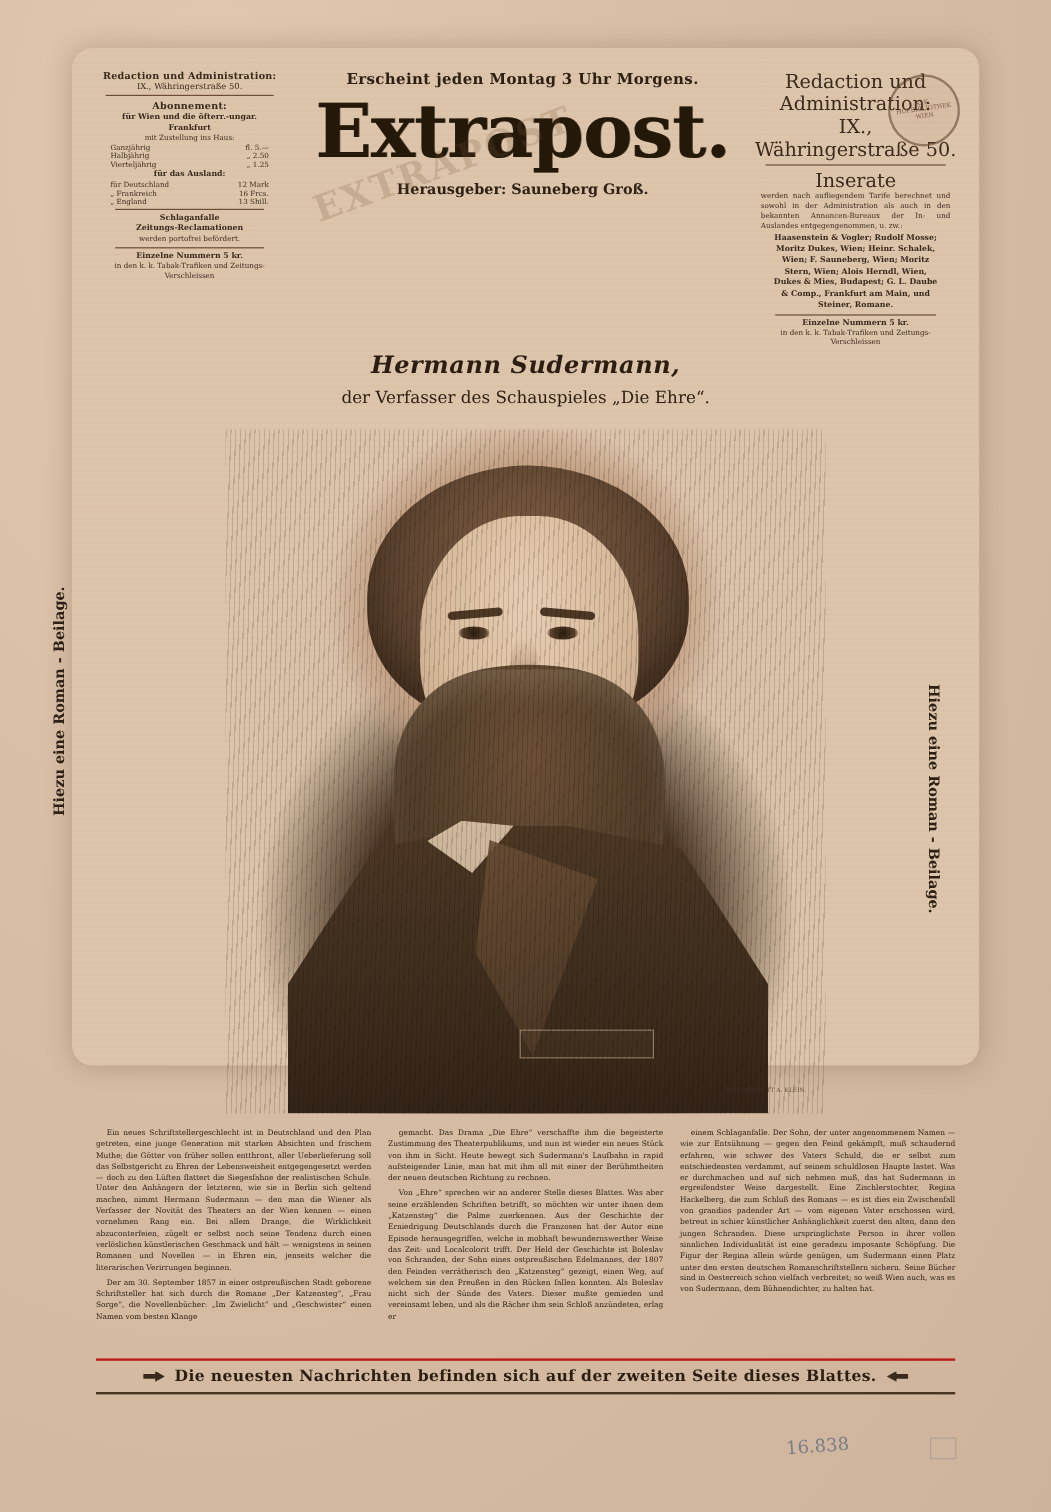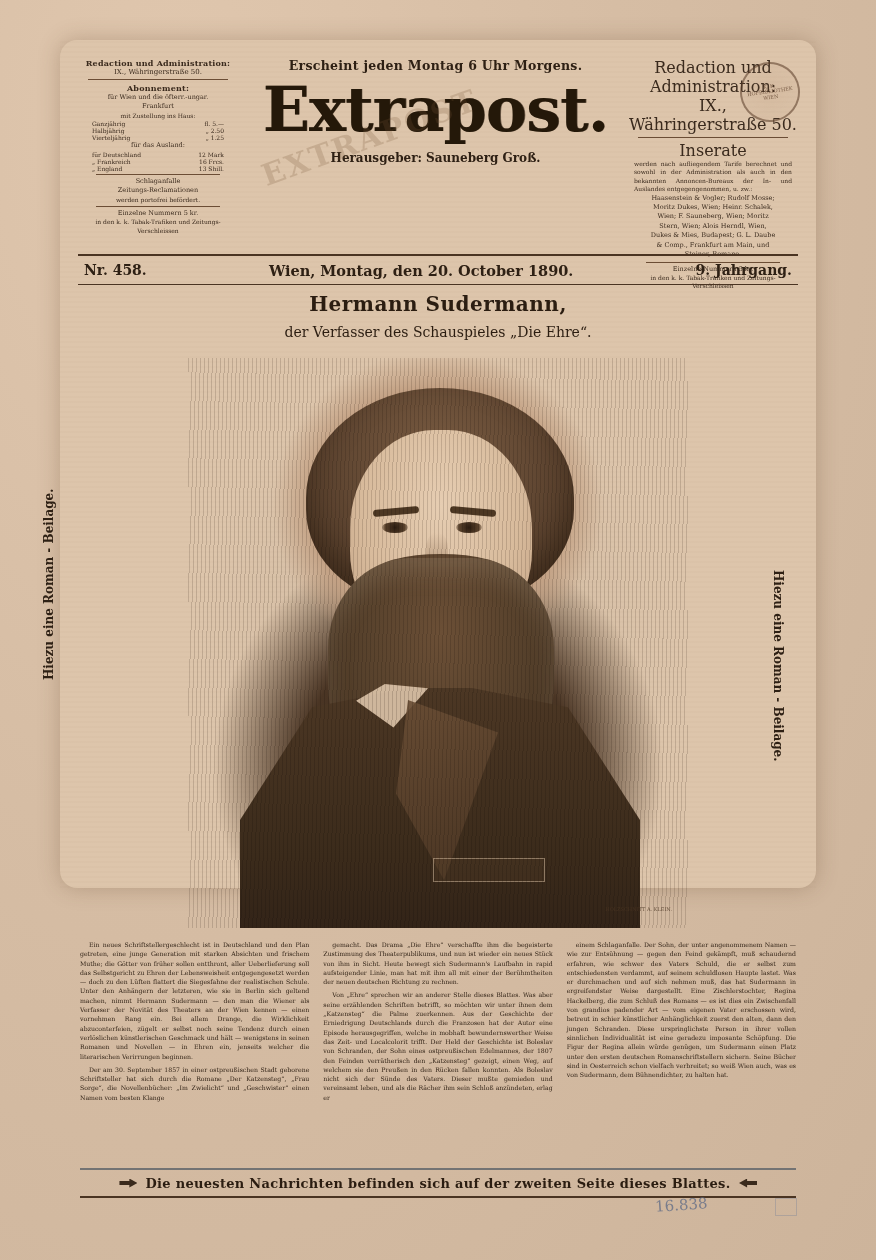--- a/index.html
+++ b/index.html
@@ -39,21 +39,21 @@
   }
   .mh-right{
     position:absolute;right:0;top:0;width:170px;
     text-align:center;color:#3a2a1d;
   }
   .mh-center{
     position:absolute;left:175px;right:180px;top:0;text-align:center;color:#2e2014;
   }
   .tiny{font-size:6.5px;line-height:1.45;}
   .tiny2{font-size:6px;line-height:1.4;}
-  .bold{font-weight:normal;}
+  .bold{font-weight:bold;}
   .fraktur{font-family:"DejaVu Serif", serif;font-weight:bold;letter-spacing:.2px;}
   .mh-left .hdr{font-size:8px;font-weight:bold;letter-spacing:.2px;}
   .mh-left .sub{font-size:7px;}
   .rule{border:0;border-top:1px solid #6b4d35;margin:3px 10px;}
   .rule-thin{border:0;border-top:1px solid #6b4d35;margin:2px 18px;}
   .kv{display:flex;justify-content:space-between;font-size:6px;padding:0 14px;}
   .title-line{font-size:12.5px;font-weight:bold;margin-bottom:4px;letter-spacing:.3px;}
   .bigtitle{
     font-size:62px;line-height:1;font-weight:bold;
     font-family:"DejaVu Serif", serif;
@@ -85,21 +85,21 @@
     border-top:2px solid #4a3422;border-bottom:1px solid #4a3422;
     display:flex;align-items:center;justify-content:space-between;
     padding:0 6px;color:#2e2014;
   }
   .issuebar div{font-size:14px;font-weight:bold;}
   .issuebar .mid{font-size:14.5px;}
   
   .headline{
     position:absolute;left:0;right:0;top:252px;text-align:center;color:#2b1d11;
   }
-  .headline .h1{font-size:20px;font-weight:bold;letter-spacing:.5px;}
+  .headline .h1{font-size:20px;font-weight:bold;letter-spacing:.5px;font-style:italic;}
   .headline .h2{font-size:14px;font-weight:normal;margin-top:8px;}
   
   .portrait-wrap{
     position:absolute;left:128px;top:318px;width:500px;height:570px;
   }
   .portrait{
     position:absolute;inset:0;
     background:
       radial-gradient(ellipse 46% 38% at 50% 26%, #caa98c 0%, #c3a184 55%, rgba(195,161,132,0) 72%),
       radial-gradient(ellipse 60% 55% at 50% 72%, #3a2a1c 0%, #4a3524 45%, rgba(74,53,36,0) 75%),
@@ -184,22 +184,22 @@
     position:absolute;left:20px;right:20px;top:900px;height:220px;
     display:flex;gap:14px;color:#2c1e12;
   }
   .col{
     flex:1;font-size:6.2px;line-height:1.5;text-align:justify;
     font-family:"DejaVu Serif", serif;
   }
   .col p{margin:0 0 4px 0;text-indent:9px;}
   
   .footer{
-    position:absolute;left:20px;right:20px;top:1128px;height:26px;
-    border-top:2px solid #737373;border-bottom:2px solid #4a3422;
+    position:absolute;left:20px;right:20px;top:1092px;height:26px;
+    border-top:2px solid #b91c1c;border-bottom:2px solid #4a3422;
     display:flex;align-items:center;justify-content:center;
     color:#2b1d11;
   }
   .footer .txt{font-size:13px;font-weight:bold;letter-spacing:.3px;}
   .hand{
     display:inline-block;width:18px;height:9px;margin-right:8px;
     background:#3a2a1c;
     clip-path:polygon(0 28%,55% 28%,55% 0,100% 50%,55% 100%,55% 72%,0 72%);
   }
   .hand.r{margin:0 0 0 8px;transform:scaleX(-1);}
@@ -258,21 +258,21 @@
         <div class="tiny bold">Schlaganfalle</div>
         <div class="tiny bold">Zeitungs-Reclamationen</div>
         <div class="tiny2">werden portofrei befördert.</div>
         <hr class="rule-thin">
         <div class="tiny bold">Einzelne Nummern 5 kr.</div>
         <div class="tiny2">in den k. k. Tabak-Trafiken und Zeitungs-</div>
         <div class="tiny2">Verschleissen</div>
       </div>
 
       <div class="mh-center">
-        <div class="title-line">Erscheint jeden Montag 6 Uhr Morgens.</div>
+        <div class="title-line">Erscheint jeden Montag 3 Uhr Morgens.</div>
         <div class="bigtitle fraktur">Extrapost.</div>
         <div class="editor">Herausgeber: Sauneberg Groß.</div>
       </div>
       <div class="watermark">EXTRAPOST</div>
 
       <div class="mh-right">
         <div class="hdr">Redaction und Administration:</div>
         <div class="sub">IX., Währingerstraße 50.</div>
         <hr class="rule">
         <div class="hdr">Inserate</div>
@@ -288,25 +288,20 @@
         <div class="tiny bold">Einzelne Nummern 5 kr.</div>
         <div class="tiny2">in den k. k. Tabak-Trafiken und Zeitungs-</div>
         <div class="tiny2">Verschleissen</div>
       </div>
 
       <div class="stamp">
         <span>K. K. HOFBIBLIOTHEK WIEN</span>
       </div>
     </div>
 
-    <div class="issuebar">
-      <div>Nr. 458.</div>
-      <div class="mid">Wien, Montag, den 20. October 1890.</div>
-      <div>9. Jahrgang.</div>
-    </div>
 
     <div class="headline">
       <div class="h1">Hermann Sudermann,</div>
       <div class="h2">der Verfasser des Schauspieles „Die Ehre“.</div>
     </div>
 
     <div class="sidenote left">Hiezu eine Roman - Beilage.</div>
     <div class="sidenote right">Hiezu eine Roman - Beilage.</div>
 
     <div class="portrait-wrap">

